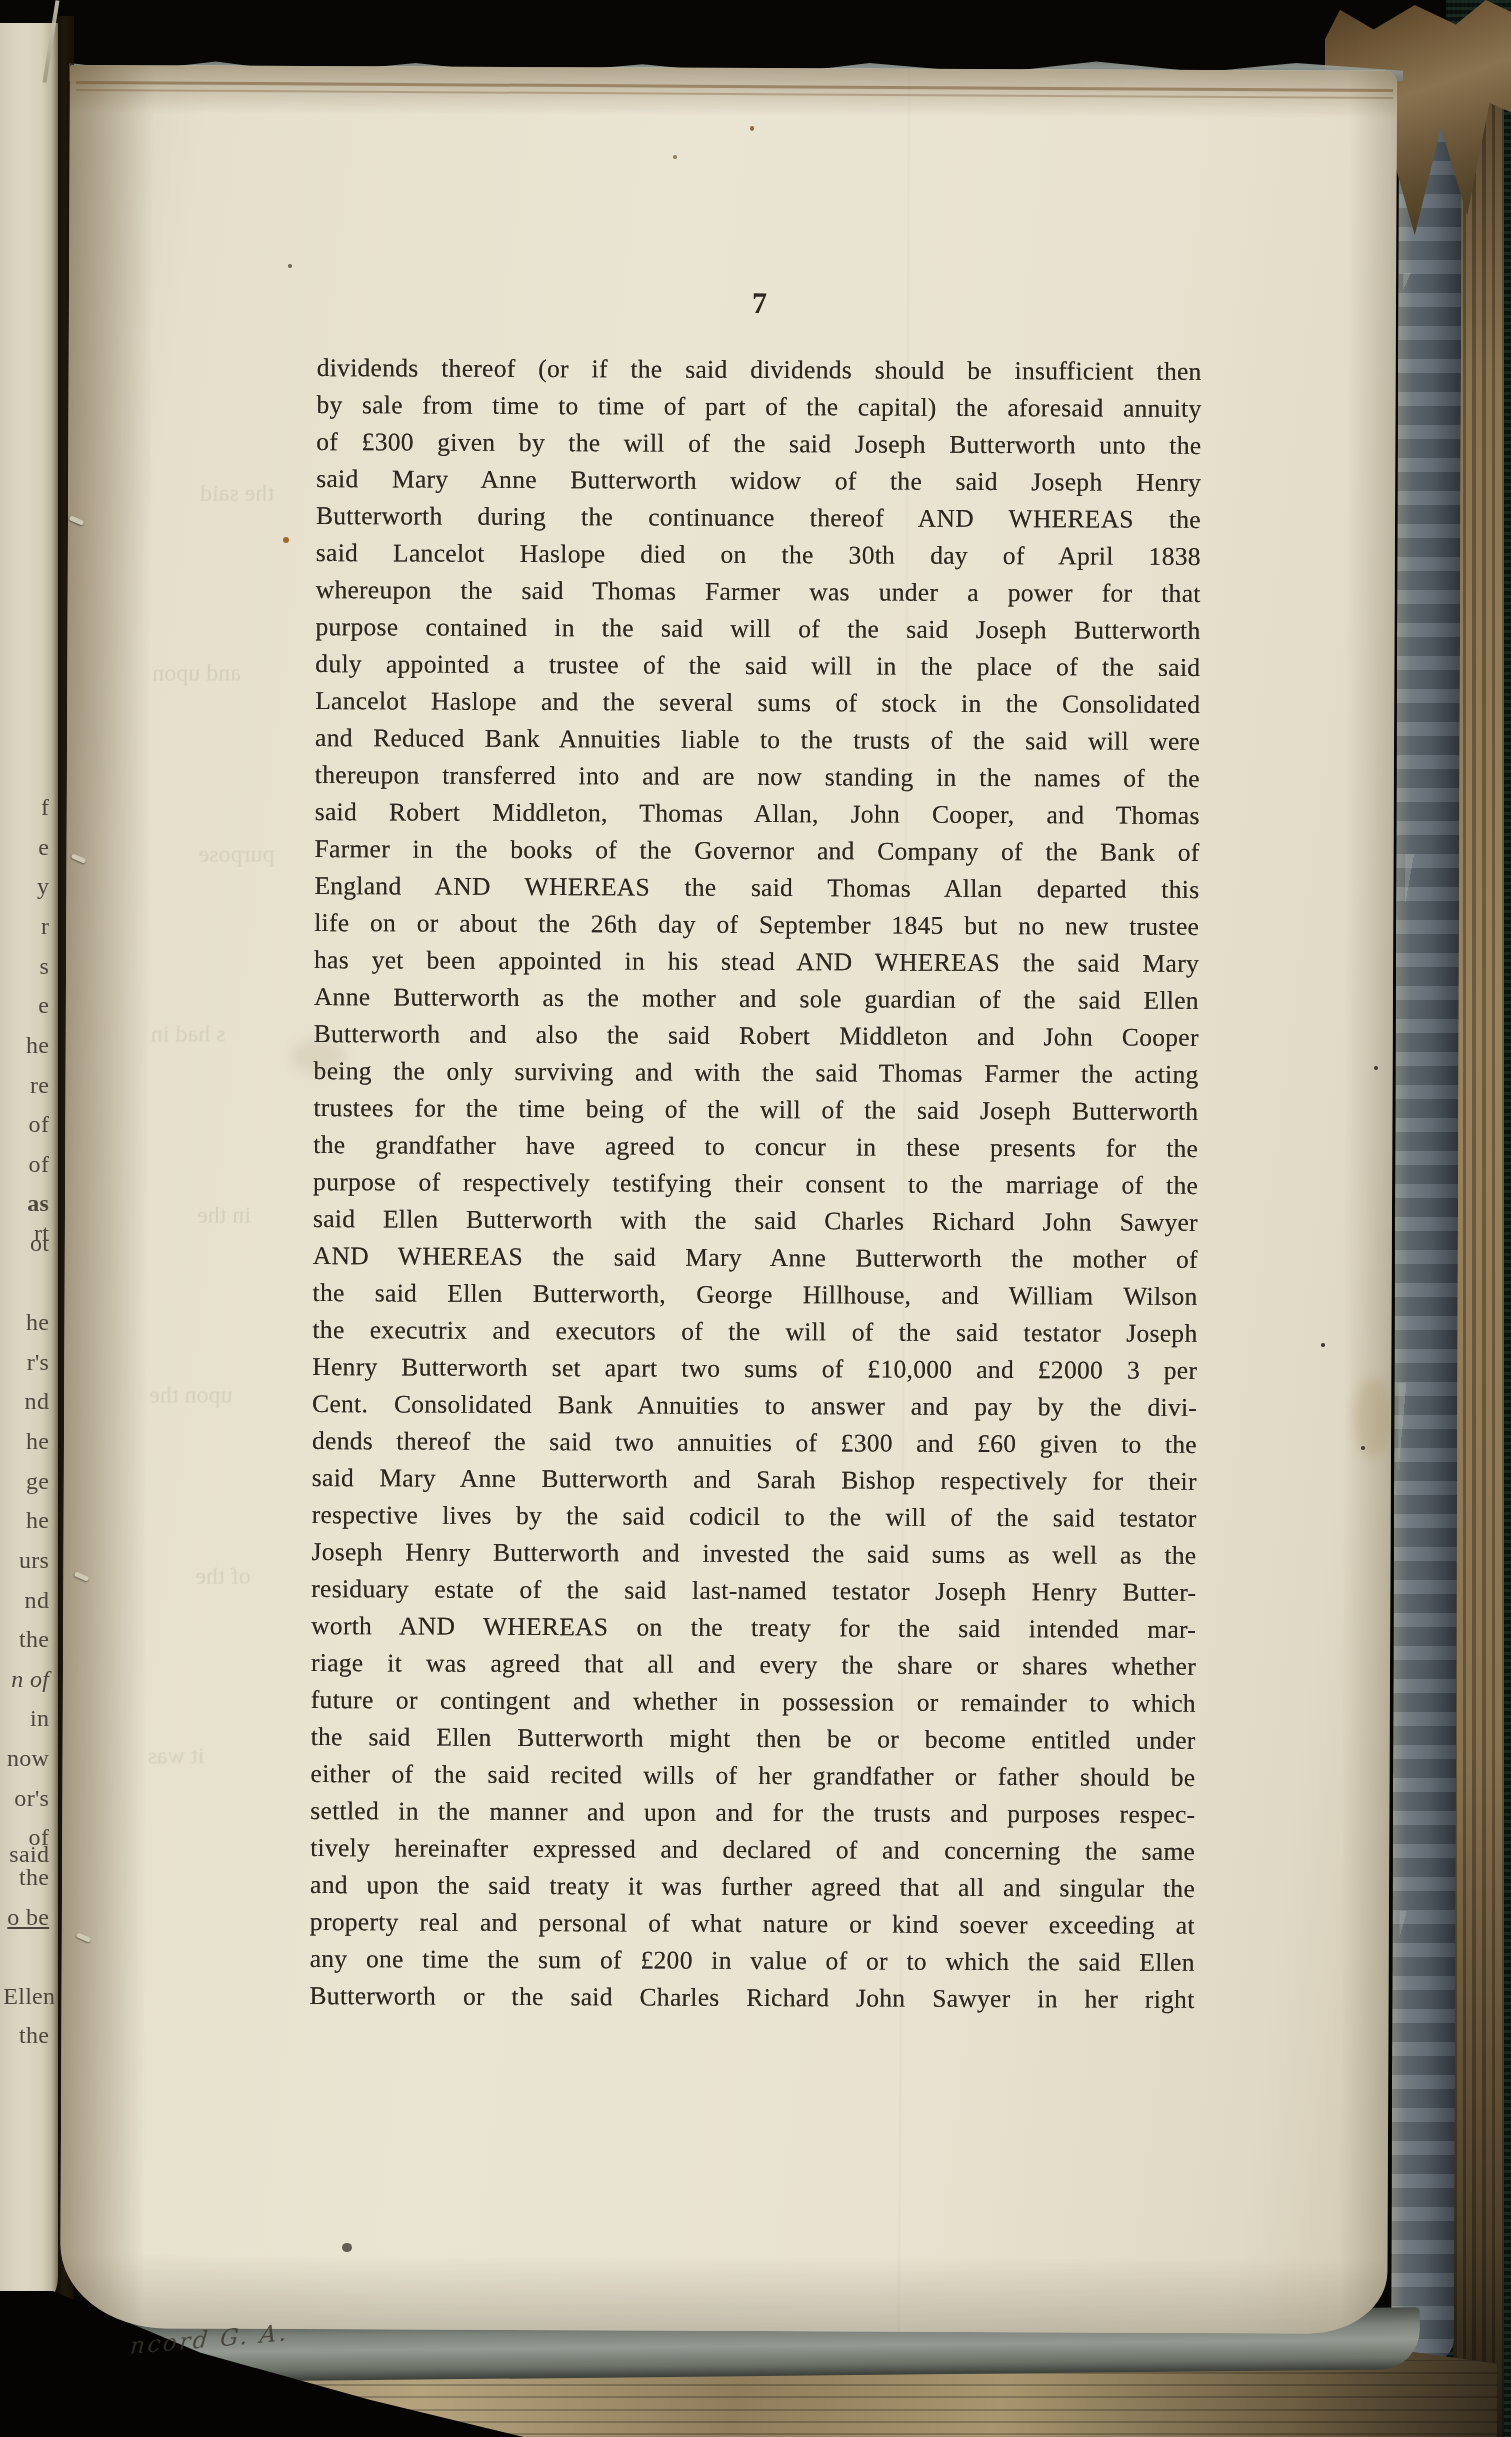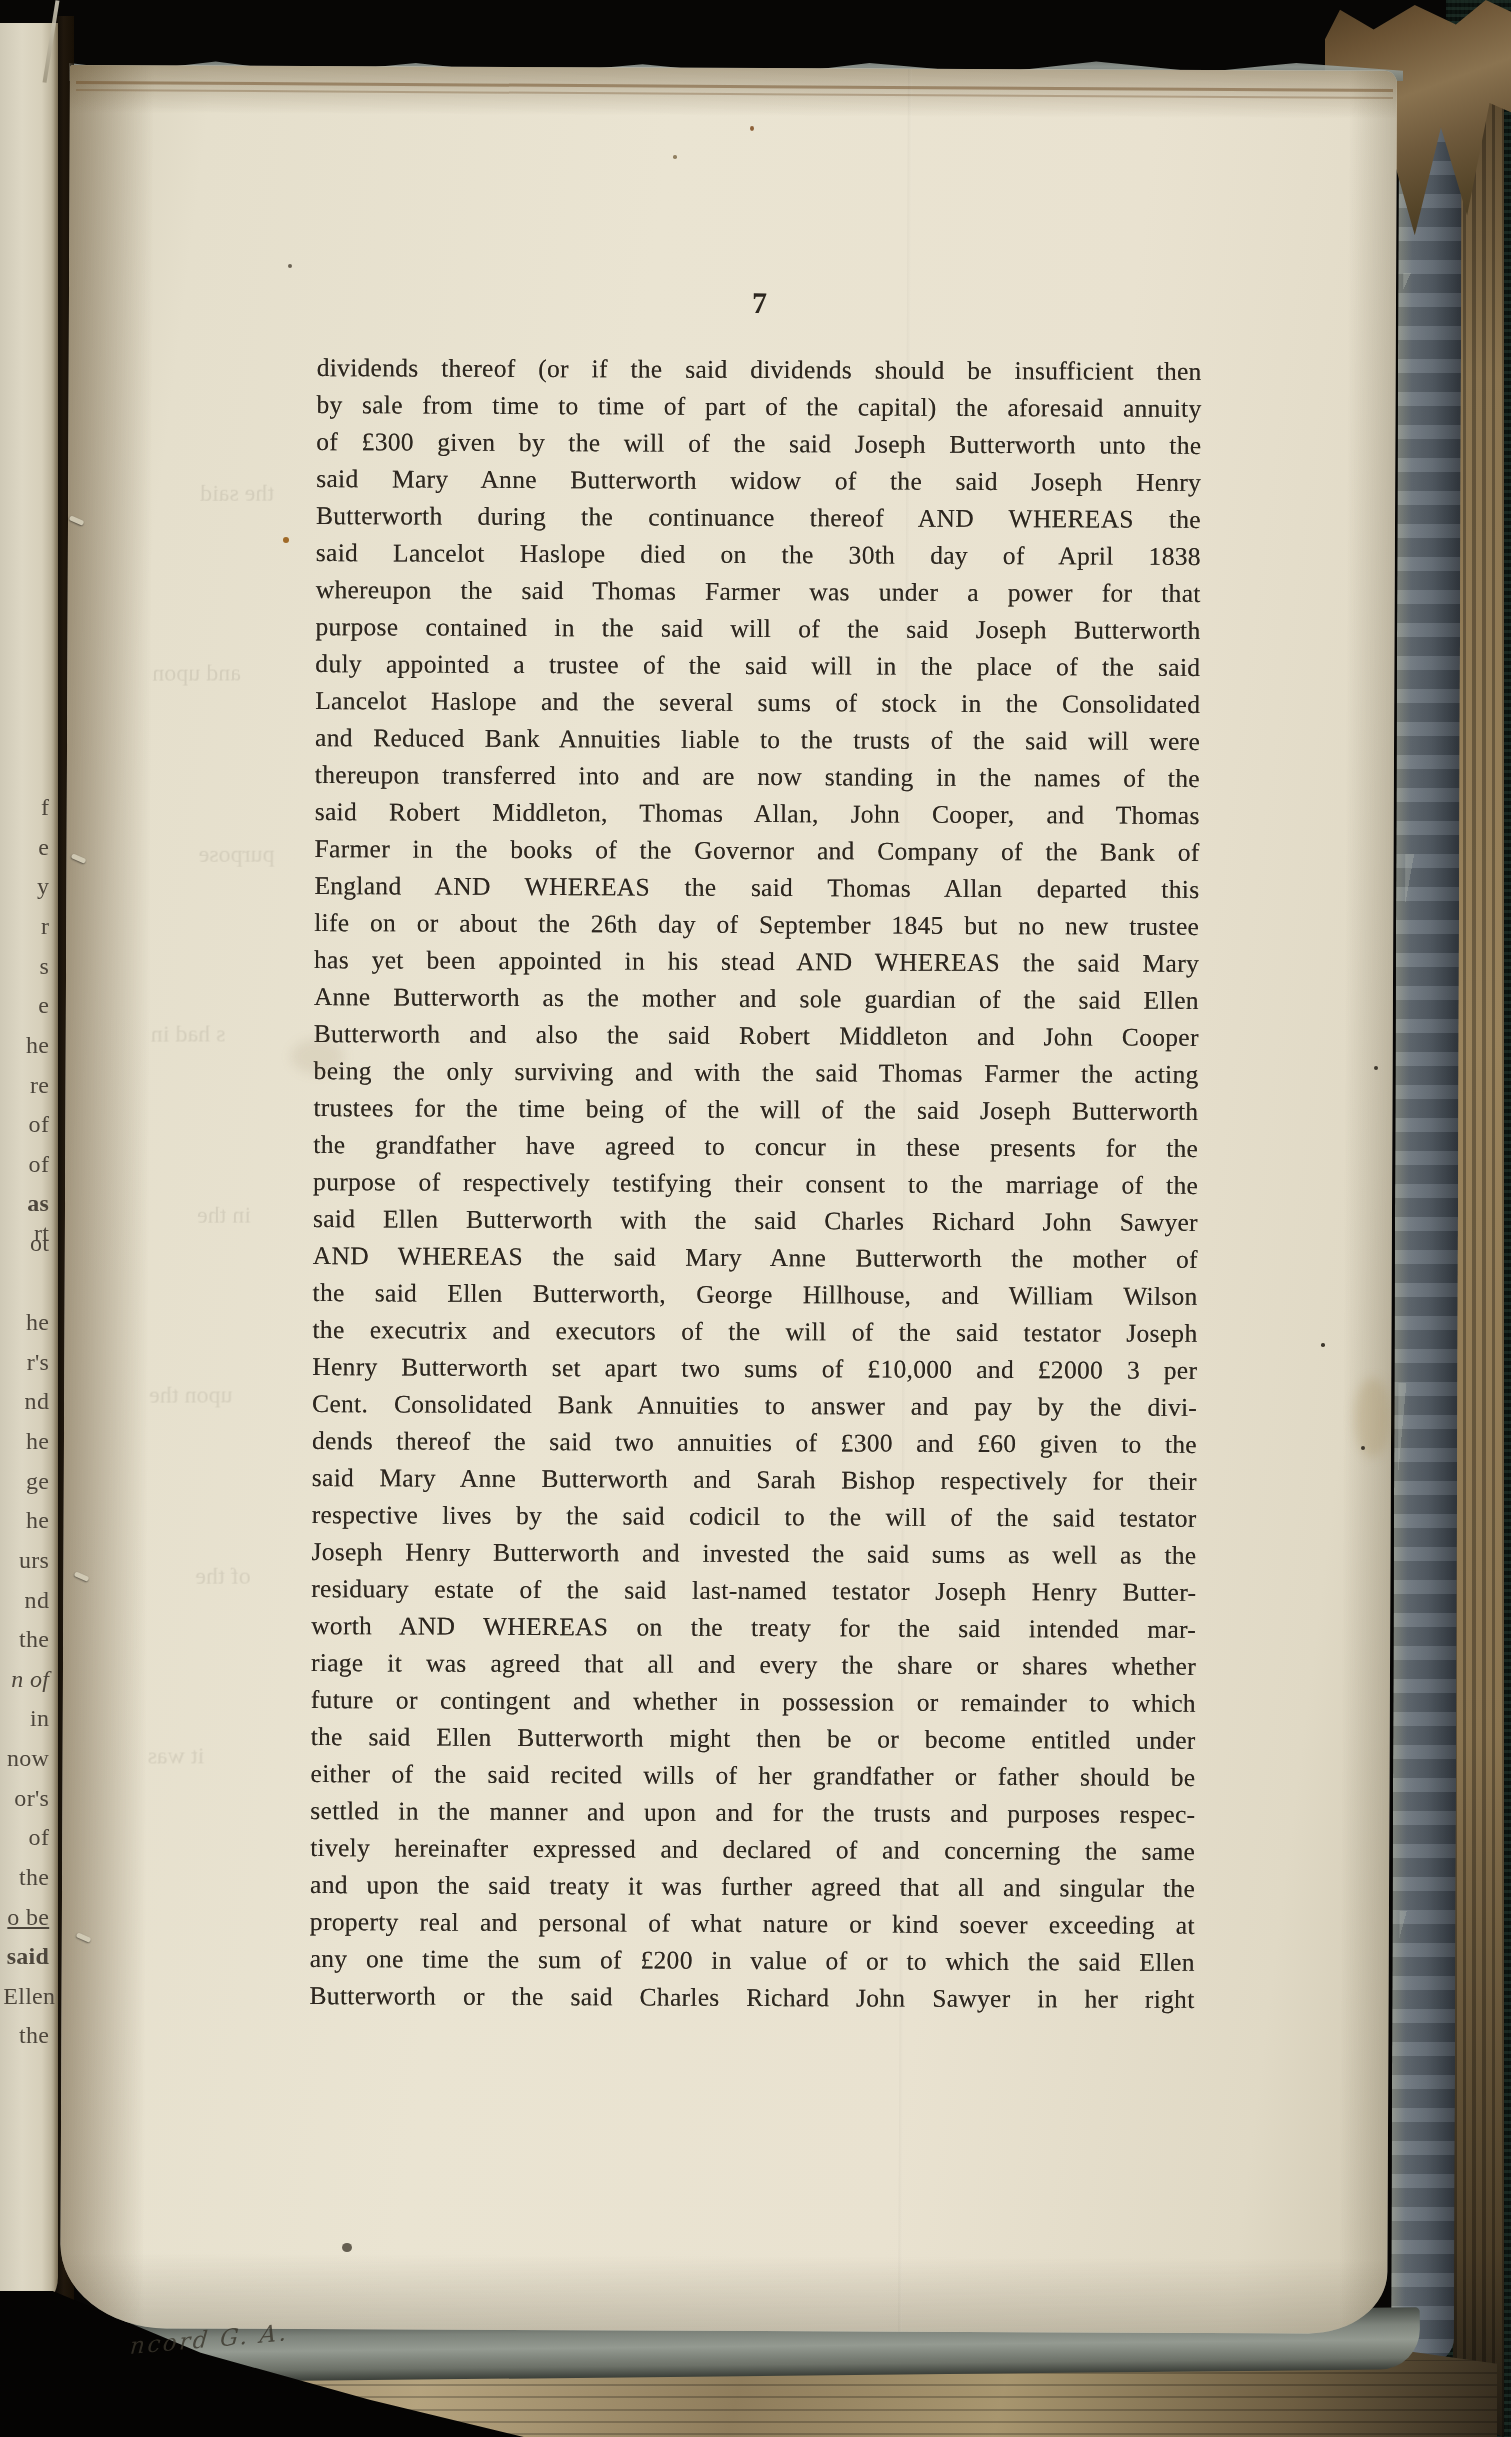--- a/index.html
+++ b/index.html
@@ -191,21 +191,21 @@
       <div class="fragment" style="top: 1524px;">urs</div>
       <div class="fragment" style="top: 1564px;">nd</div>
       <div class="fragment" style="top: 1603px;">the</div>
       <div class="fragment" style="top: 1643px; font-style: italic;">n of</div>
       <div class="fragment" style="top: 1682px;">in</div>
       <div class="fragment" style="top: 1722px;">now</div>
       <div class="fragment" style="top: 1762px;">or's</div>
       <div class="fragment" style="top: 1801px;">of</div>
       <div class="fragment" style="top: 1841px;">the</div>
       <div class="fragment" style="top: 1881px; text-decoration: underline;">o be</div>
-      <div class="fragment" style="top: 1920px; font-weight: bold;">said</div>
+      <div class="fragment" style="top: 1818px;">said</div>
       <div class="fragment" style="top: 1960px;">Ellen</div>
       <div class="fragment" style="top: 1999px;">the</div>
     </div>
 </div>
 <div class="gutter"></div>
 <div class="top-thread"></div>
 <div class="stitch" style="left:69px;top:518px;"></div>
 <div class="stitch" style="left:71px;top:856px;"></div>
 <div class="stitch" style="left:74px;top:1574px;"></div>
 <div class="stitch" style="left:76px;top:1935px;"></div>

